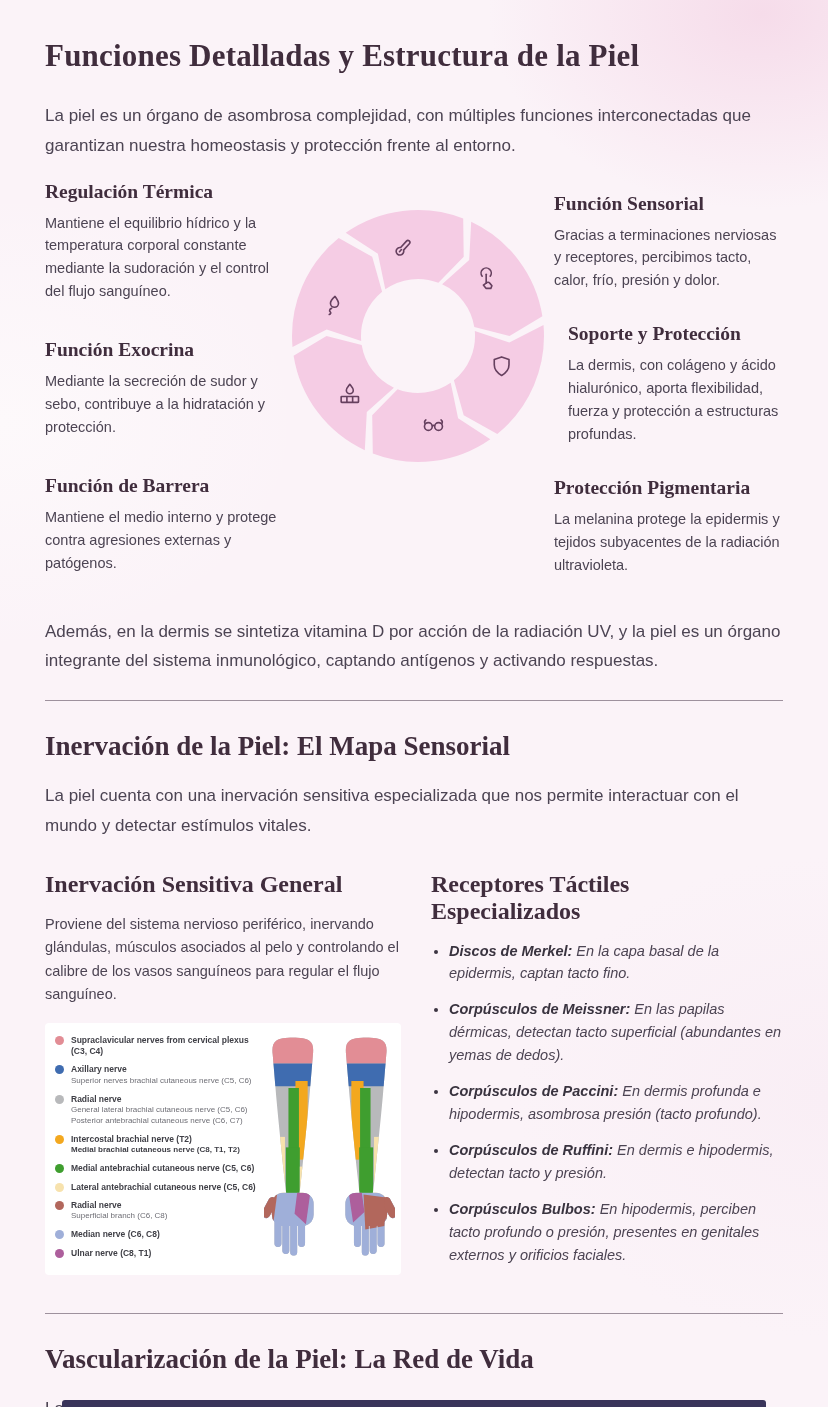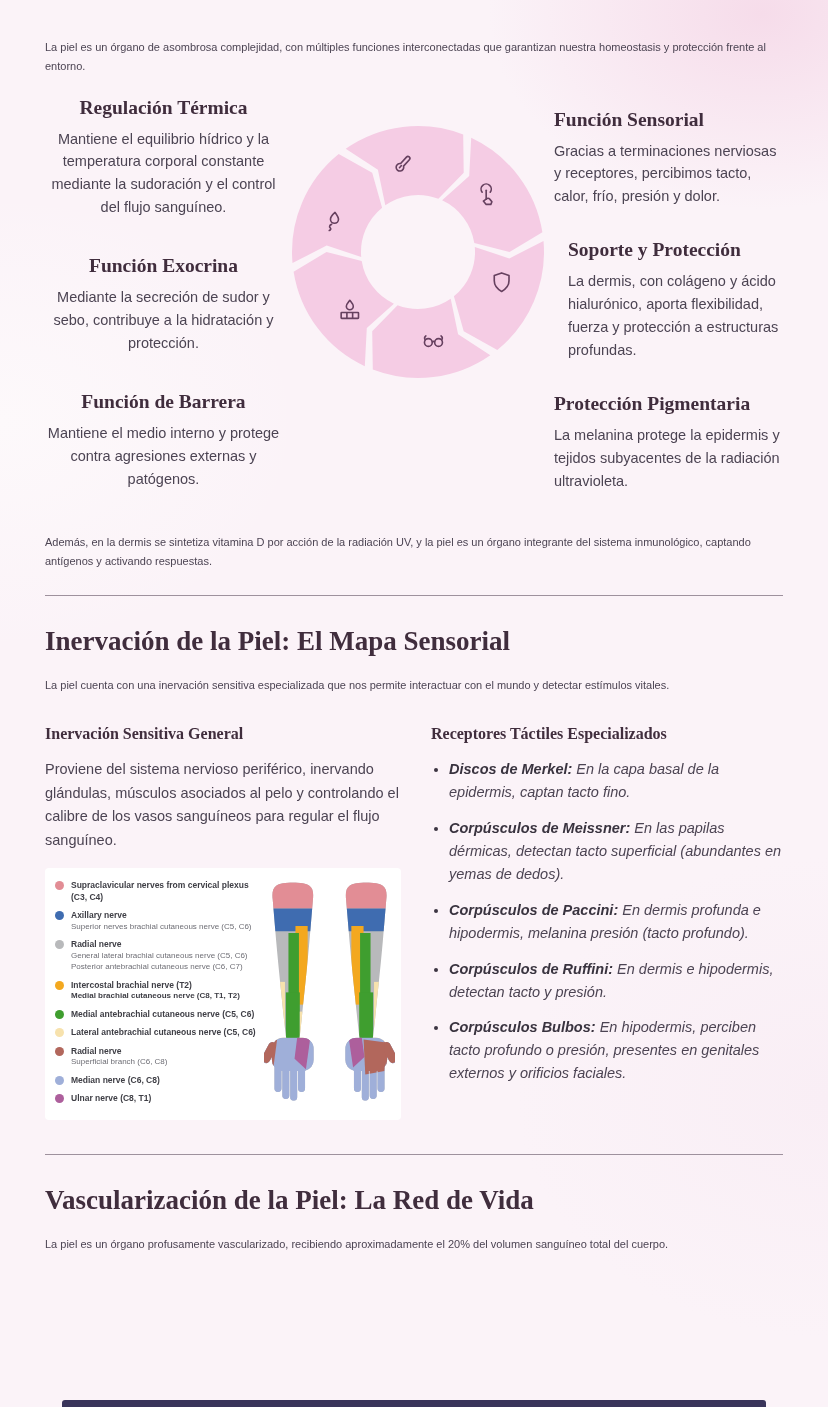--- a/index.html
+++ b/index.html
@@ -9,58 +9,59 @@
     position:relative; width:828px; height:1407px; overflow:hidden;
     background:
       radial-gradient(ellipse 420px 300px at 92% 1%, #f6dcea 0%, rgba(246,220,234,0) 65%),
       radial-gradient(ellipse 500px 380px at 0% 30%, #fdf9fb 0%, rgba(253,249,251,0) 60%),
       radial-gradient(ellipse 520px 400px at 100% 78%, #f9eef5 0%, rgba(249,238,245,0) 60%),
       #fbf3f8;
     padding:38px 45px 0;
   }
   h1 { font-family:"Liberation Serif","DejaVu Serif",serif; font-size:31px; font-weight:700; color:#402d3d; letter-spacing:.2px; margin-bottom:27px; }
   h2 { font-family:"Liberation Serif","DejaVu Serif",serif; font-size:27px; font-weight:700; color:#402d3d; margin:30px 0 19px; }
-  p.lead { font-size:11px; line-height:1.75; color:#4c4453; }
+  p.lead { font-size:17px; line-height:1.75; color:#4c4453; }
   
   .cycle { display:flex; justify-content:space-between; margin-top:20px; }
   .cyc-col { width:240px; }
-  .cyc-col.left { text-align:center; }
+  .cyc-col.left { }
   .cyc-col.right { width:232px; padding-top:12px; }
   .cyc-block { margin-bottom:36px; }
   .cyc-block h3 { font-family:"Liberation Serif","DejaVu Serif",serif; font-size:19.5px; font-weight:700; color:#402d3d; margin-bottom:9px; }
   .cyc-block p { font-size:14.5px; line-height:1.58; color:#4c4453; }
   .cyc-col.right .cyc-block { margin-bottom:31px; }
   .cyc-col.right .cyc-block.indent { padding-left:14px; }
   .donut-wrap { width:272px; padding-top:16px; }
   
   hr.rule { border:none; border-top:1px solid #9e919d; margin-top:24px; }
   
   .inn-cols { display:flex; gap:28px; margin-top:30px; }
   .inn-left { width:358px; flex:none; }
   .inn-right { flex:1; }
-  .inn-cols h3 { font-family:"Liberation Serif","DejaVu Serif",serif; font-size:16px; font-weight:700; color:#402d3d; margin-bottom:15px; }
+  .inn-cols h3 { font-family:"Liberation Serif","DejaVu Serif",serif; font-size:24px; font-weight:700; color:#402d3d; margin-bottom:15px; }
   .inn-left > p { font-size:14.5px; line-height:1.62; color:#4c4453; }
   .figure { background:#ffffff; border-radius:4px; margin-top:16px; padding:10px 6px 8px 10px; display:flex; gap:4px; width:356px; min-height:248px;justify-content:center; }
   .legend { width:205px; flex:none; padding-top:2px; }
   .lg-item { display:flex; gap:7px; margin-bottom:7px; }
   .lg-dot { width:9px; height:9px; border-radius:50%; flex:none; margin-top:1px; }
   .lg-label { font-size:8.5px; font-weight:700; color:#3e3e45; line-height:1.35; }
   .lg-sub { font-size:8px; font-weight:400; color:#6e6e75; line-height:1.35; display:block; }
   .lg-sub.lg-bold { font-weight:700; color:#3e3e45; }
   ul.receptors { list-style:disc; padding-left:18px;font-style:italic; }
   ul.receptors li { font-size:14.5px; line-height:1.58; color:#4c4453; margin-bottom:13px; }
   ul.receptors li::marker { color:#3b3542; }
   .rname { font-weight:700; color:#39333f; }
   .bottom-bar { position:absolute; bottom:0; left:62px; width:704px; height:7px; background:#39345a; border-radius:3px 3px 0 0; }
 </style>
 </head>
 <body>
 
 <div class="page">
 
+  <h1>Funciones Detalladas y Estructura de la Piel</h1>
   <p class="lead">La piel es un órgano de asombrosa complejidad, con múltiples funciones interconectadas que garantizan nuestra homeostasis y protección frente al entorno.</p>
 
   <div class="cycle">
     <div class="cyc-col left">
       <div class="cyc-block">
         <h3>Regulación Térmica</h3>
         <p>Mantiene el equilibrio hídrico y la temperatura corporal constante mediante la sudoración y el control del flujo sanguíneo.</p>
       </div>
       <div class="cyc-block">
         <h3>Función Exocrina</h3>
@@ -255,21 +256,21 @@
           </g>
         </svg>
       </div>
     </div>
 
     <div class="inn-right">
       <h3>Receptores Táctiles Especializados</h3>
       <ul class="receptors">
         <li><span class="rname">Discos de Merkel:</span><span> En la capa basal de la epidermis, captan tacto fino.</span></li>
         <li><span class="rname">Corpúsculos de Meissner:</span><span> En las papilas dérmicas, detectan tacto superficial (abundantes en yemas de dedos).</span></li>
-        <li><span class="rname">Corpúsculos de Paccini:</span><span> En dermis profunda e hipodermis, melanina presión (tacto profundo).</span></li>
+        <li><span class="rname">Corpúsculos de Paccini:</span><span> En dermis profunda e hipodermis, asombrosa presión (tacto profundo).</span></li>
         <li><span class="rname">Corpúsculos de Ruffini:</span><span> En dermis e hipodermis, detectan tacto y presión.</span></li>
         <li><span class="rname">Corpúsculos Bulbos:</span><span> En hipodermis, perciben tacto profundo o presión, presentes en genitales externos y orificios faciales.</span></li>
       </ul>
     </div>
   </div>
 
   <hr class="rule" style="margin-top:34px">
 
   <h2>Vascularización de la Piel: La Red de Vida</h2>
   <p class="lead">La piel es un órgano profusamente vascularizado, recibiendo aproximadamente el 20% del volumen sanguíneo total del cuerpo.</p>

